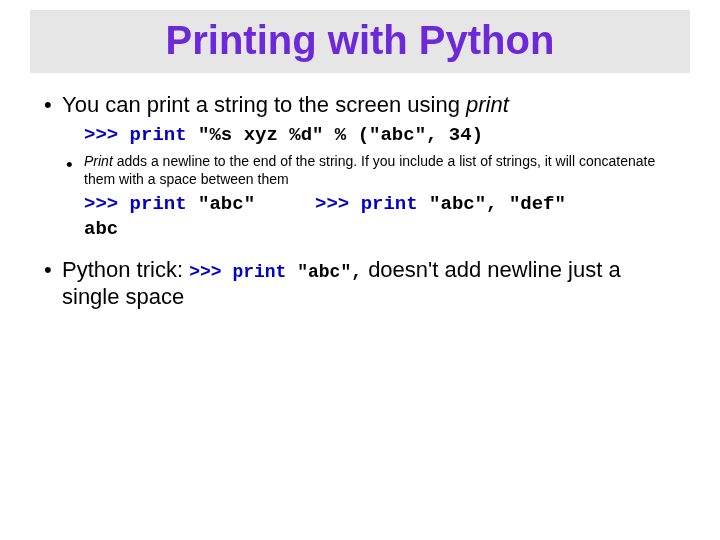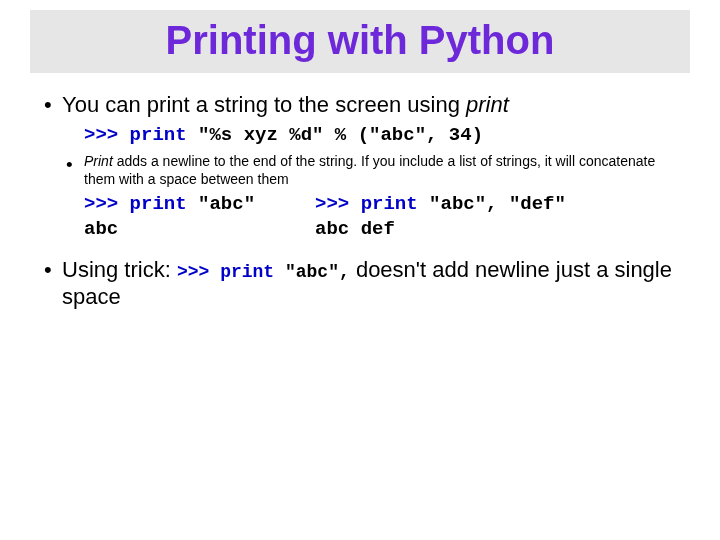--- a/index.html
+++ b/index.html
@@ -123,24 +123,23 @@
       </li>
     </ul>
 
     <div class="two-col">
       <div class="col">
         <span class="code-blue">&gt;&gt;&gt; </span><span class="code-blue">print</span><span> "abc"</span><br>
         <span>abc</span>
       </div>
       <div class="col">
         <span class="code-blue">&gt;&gt;&gt; </span><span class="code-blue">print</span><span> "abc", "def"</span><br>
-        <span>abc def</span>
       </div>
     </div>
 
     <ul class="top last-block">
       <li>
-        <span>Using trick: </span><span class="inline-code code-blue">&gt;&gt;&gt; </span><span class="inline-code code-blue">print</span><span class="inline-code"> "abc",</span><span>  doesn't add newline just a single space</span>
+        <span>Python trick: </span><span class="inline-code code-blue">&gt;&gt;&gt; </span><span class="inline-code code-blue">print</span><span class="inline-code"> "abc",</span><span>  doesn't add newline just a single space</span>
       </li>
     </ul>
 
   </div>
 </div>
 
 </body></html>

